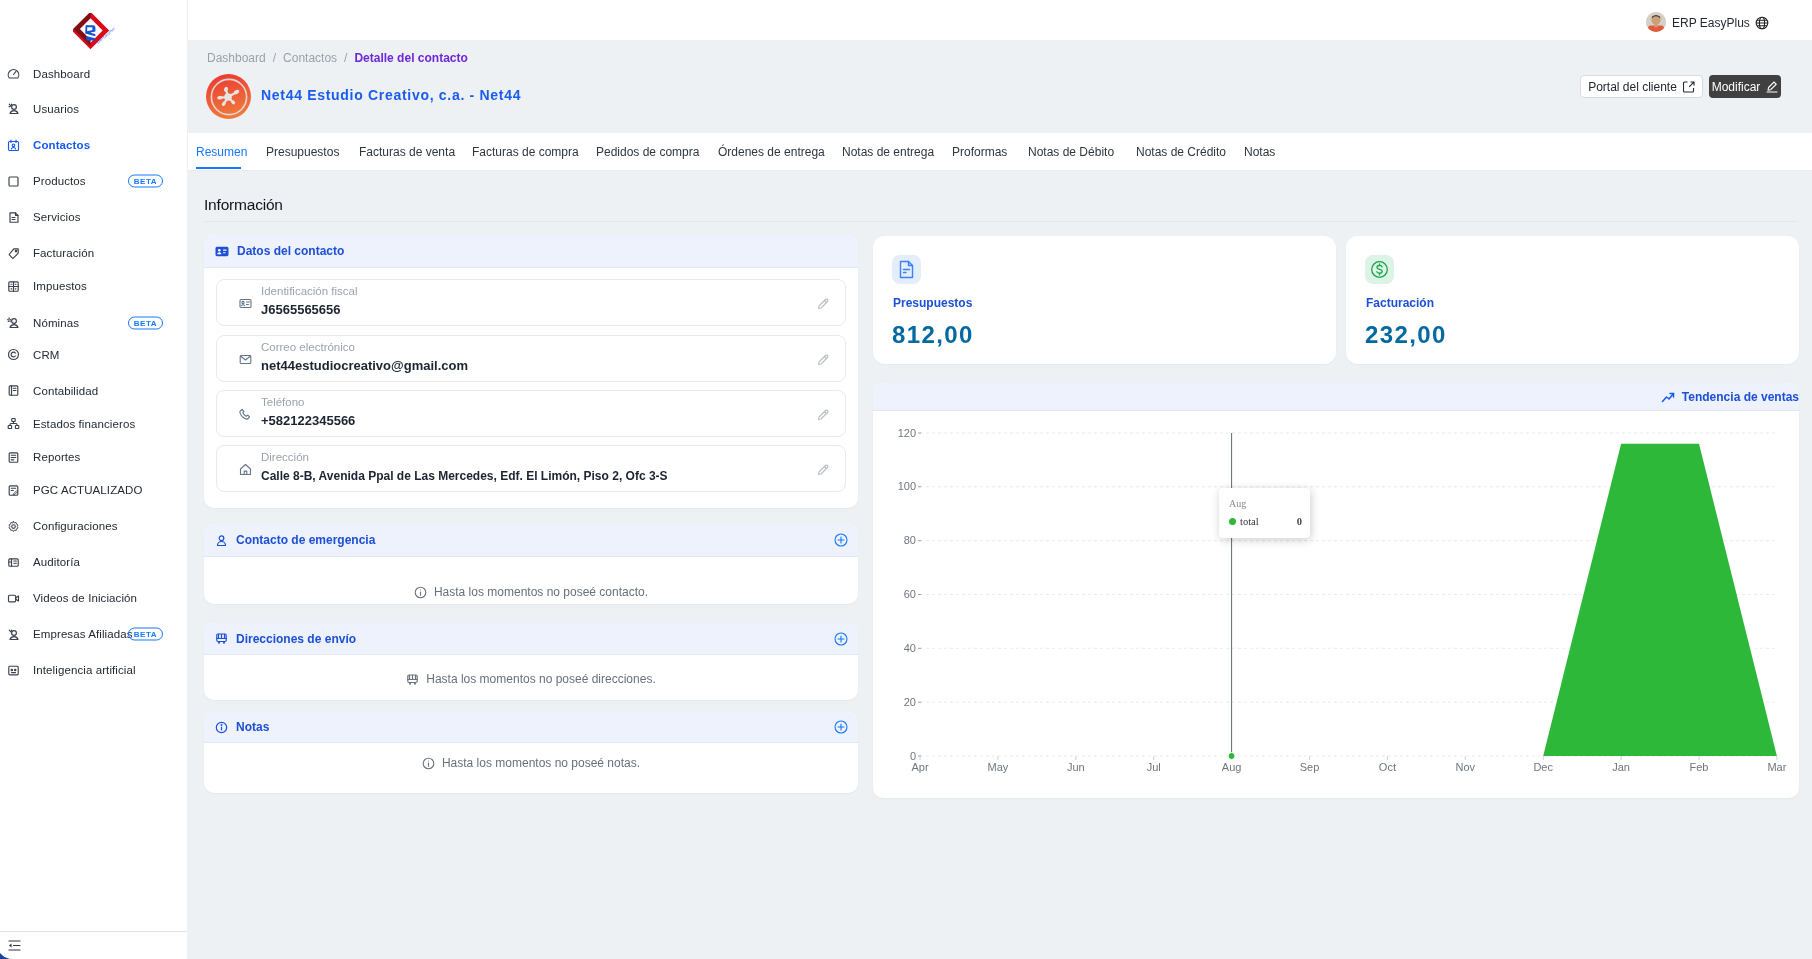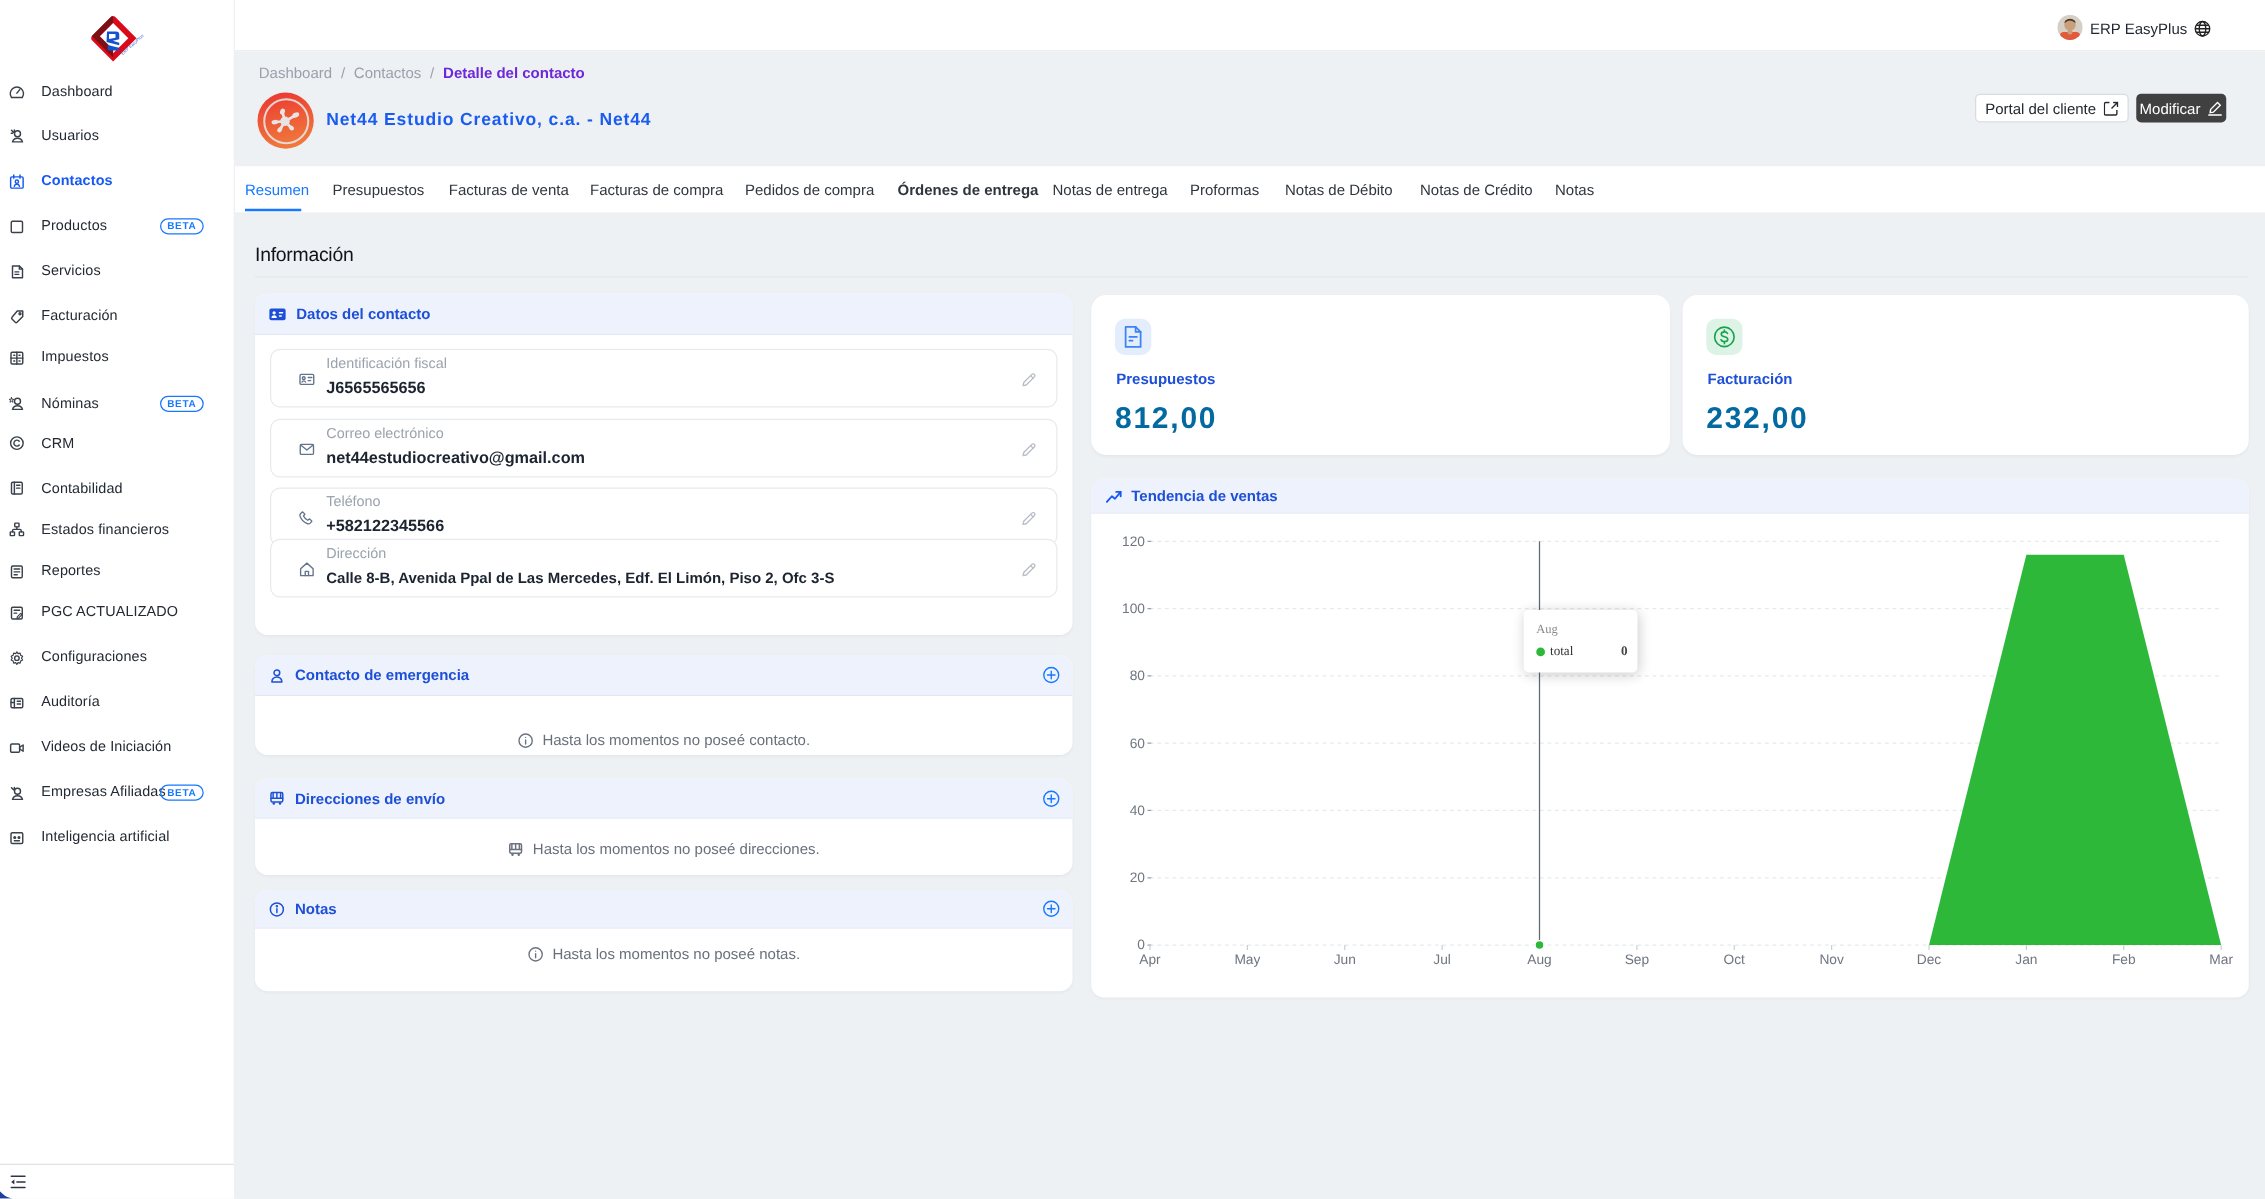--- a/index.html
+++ b/index.html
@@ -292,21 +292,21 @@
 <div class="btn" id="btn-mod">Modificar <svg width="12" height="12" viewBox="0 0 12 12" fill="none" stroke="#fff" stroke-width="1.1">
       <path d="M1 11 h10" stroke-linecap="round"></path>
       <path d="M2.5 6.5 L8 1 l2.2 2.2 -5.5 5.5 -2.6.4 Z"></path>
     </svg></div>
 <div class="abs" id="tabstrip"></div>
 <div class="tab active" style="left:196px;z-index:3;">Resumen</div>
 <div class="tab" style="left:266px;z-index:3;">Presupuestos</div>
 <div class="tab" style="left:359px;z-index:3;">Facturas de venta</div>
 <div class="tab" style="left:472px;z-index:3;">Facturas de compra</div>
 <div class="tab" style="left:596px;z-index:3;">Pedidos de compra</div>
-<div class="tab" style="left:718px;z-index:3;font-weight:bold;">Órdenes de entrega</div>
+<div class="tab" style="left:718px;z-index:3;">Órdenes de entrega</div>
 <div class="tab" style="left:842px;z-index:3;">Notas de entrega</div>
 <div class="tab" style="left:952px;z-index:3;">Proformas</div>
 <div class="tab" style="left:1028px;z-index:3;">Notas de Débito</div>
 <div class="tab" style="left:1136px;z-index:3;">Notas de Crédito</div>
 <div class="tab" style="left:1244px;z-index:3;">Notas</div>
 <div class="abs" style="left:196px;top:166.5px;width:45px;height:2.5px;background:#1677ff;z-index:4;"></div>
 <div class="abs" id="info-h">Información</div>
 <div class="abs" id="info-div"></div>
 <div class="card" style="left:204px;top:235px;width:654px;height:273px;">
 <div class="chead" style="height:33px;padding-left:11px;">
@@ -360,21 +360,21 @@
       </span>
       <div class="flab">Teléfono</div>
       <div class="fval">+582122345566</div>
       <span class="pen">
         <svg width="13" height="13" viewBox="0 0 13 13" fill="none" stroke="#b7bdc6" stroke-width="1.1" stroke-linecap="round" stroke-linejoin="round">
           <path d="M1.5 11.5 l.5-2.5 L8.5 2.5 a1.3 1.3 0 0 1 2 2 L4 11 l-2.5.5 Z"></path>
           <path d="M7.5 3.5 l2 2"></path>
         </svg>
       </span>
     </div>
-<div class="frow" style="top:196px;text-align:center;">
+<div class="frow" style="top:210px;text-align:center;">
       <span class="fic">
         <svg width="13" height="13" viewBox="0 0 13 13" stroke="#64748b" stroke-width="1.1" fill="none" stroke-linecap="round" stroke-linejoin="round">
           <path d="M1.5 6 L6.5 1.5 L11.5 6 V11.5 H1.5 Z"></path>
           <path d="M5.2 11.5 v-3.4 h2.6 v3.4"></path>
         </svg>
       </span>
       <div class="flab">Dirección</div>
       <div class="fval" style="font-size:12px;top:23px;">Calle 8-B, Avenida Ppal de Las Mercedes, Edf. El Limón, Piso 2, Ofc 3-S</div>
       <span class="pen">
         <svg width="13" height="13" viewBox="0 0 13 13" fill="none" stroke="#b7bdc6" stroke-width="1.1" stroke-linecap="round" stroke-linejoin="round">
@@ -472,21 +472,21 @@
 <div class="tile" style="background:#dcf3e6;">
       <svg width="19" height="19" viewBox="0 0 19 19" fill="none" stroke="#17a34a" stroke-width="1.3" stroke-linecap="round">
         <circle cx="9.5" cy="9.5" r="7.8"></circle>
         <path d="M12 6.8 a2.4 2.4 0 0 0-2.5-1.3 c-1.5 0-2.5.8-2.5 1.9 0 2.6 5.2 1.3 5.2 3.9 0 1.1-1 1.9-2.7 1.9 a2.8 2.8 0 0 1-2.7-1.4 M9.5 4 v1.4 M9.5 13.4 v1.5"></path>
       </svg>
     </div>
     <div class="slab">Facturación</div>
     <div class="sval">232,00</div>
   </div>
 <div class="card" style="left:873px;top:383px;width:926px;height:415px;">
-<div class="chead" style="height:28px;padding-left:11px;">
+<div class="chead" style="height:28px;padding-left:11px;justify-content:flex-end;">
       <svg width="14" height="14" viewBox="0 0 14 14" fill="none" stroke="#1658f3" stroke-width="1.5" stroke-linecap="round" stroke-linejoin="round">
         <path d="M1.5 11.5 L5.5 7 l2.5 2 L12.5 3.5"></path>
         <path d="M9 3.5 h3.5 v3.5"></path>
       </svg>
       <span class="ht" style="margin-left:7px;">Tendencia de ventas</span>
     </div>
 <svg class="abs" style="left:0;top:28px;" width="926" height="387" viewBox="0 0 926 387">
       <line x1="47" y1="345.0" x2="904" y2="345.0" stroke="#e7e9ec" stroke-width="1" stroke-dasharray="3 3"></line>
       <text x="43" y="348.5" font-size="11" fill="#6f7680" text-anchor="end" font-family="Liberation Sans">0</text>
       <line x1="45" y1="345.0" x2="48" y2="345.0" stroke="#9aa0a8"></line>

